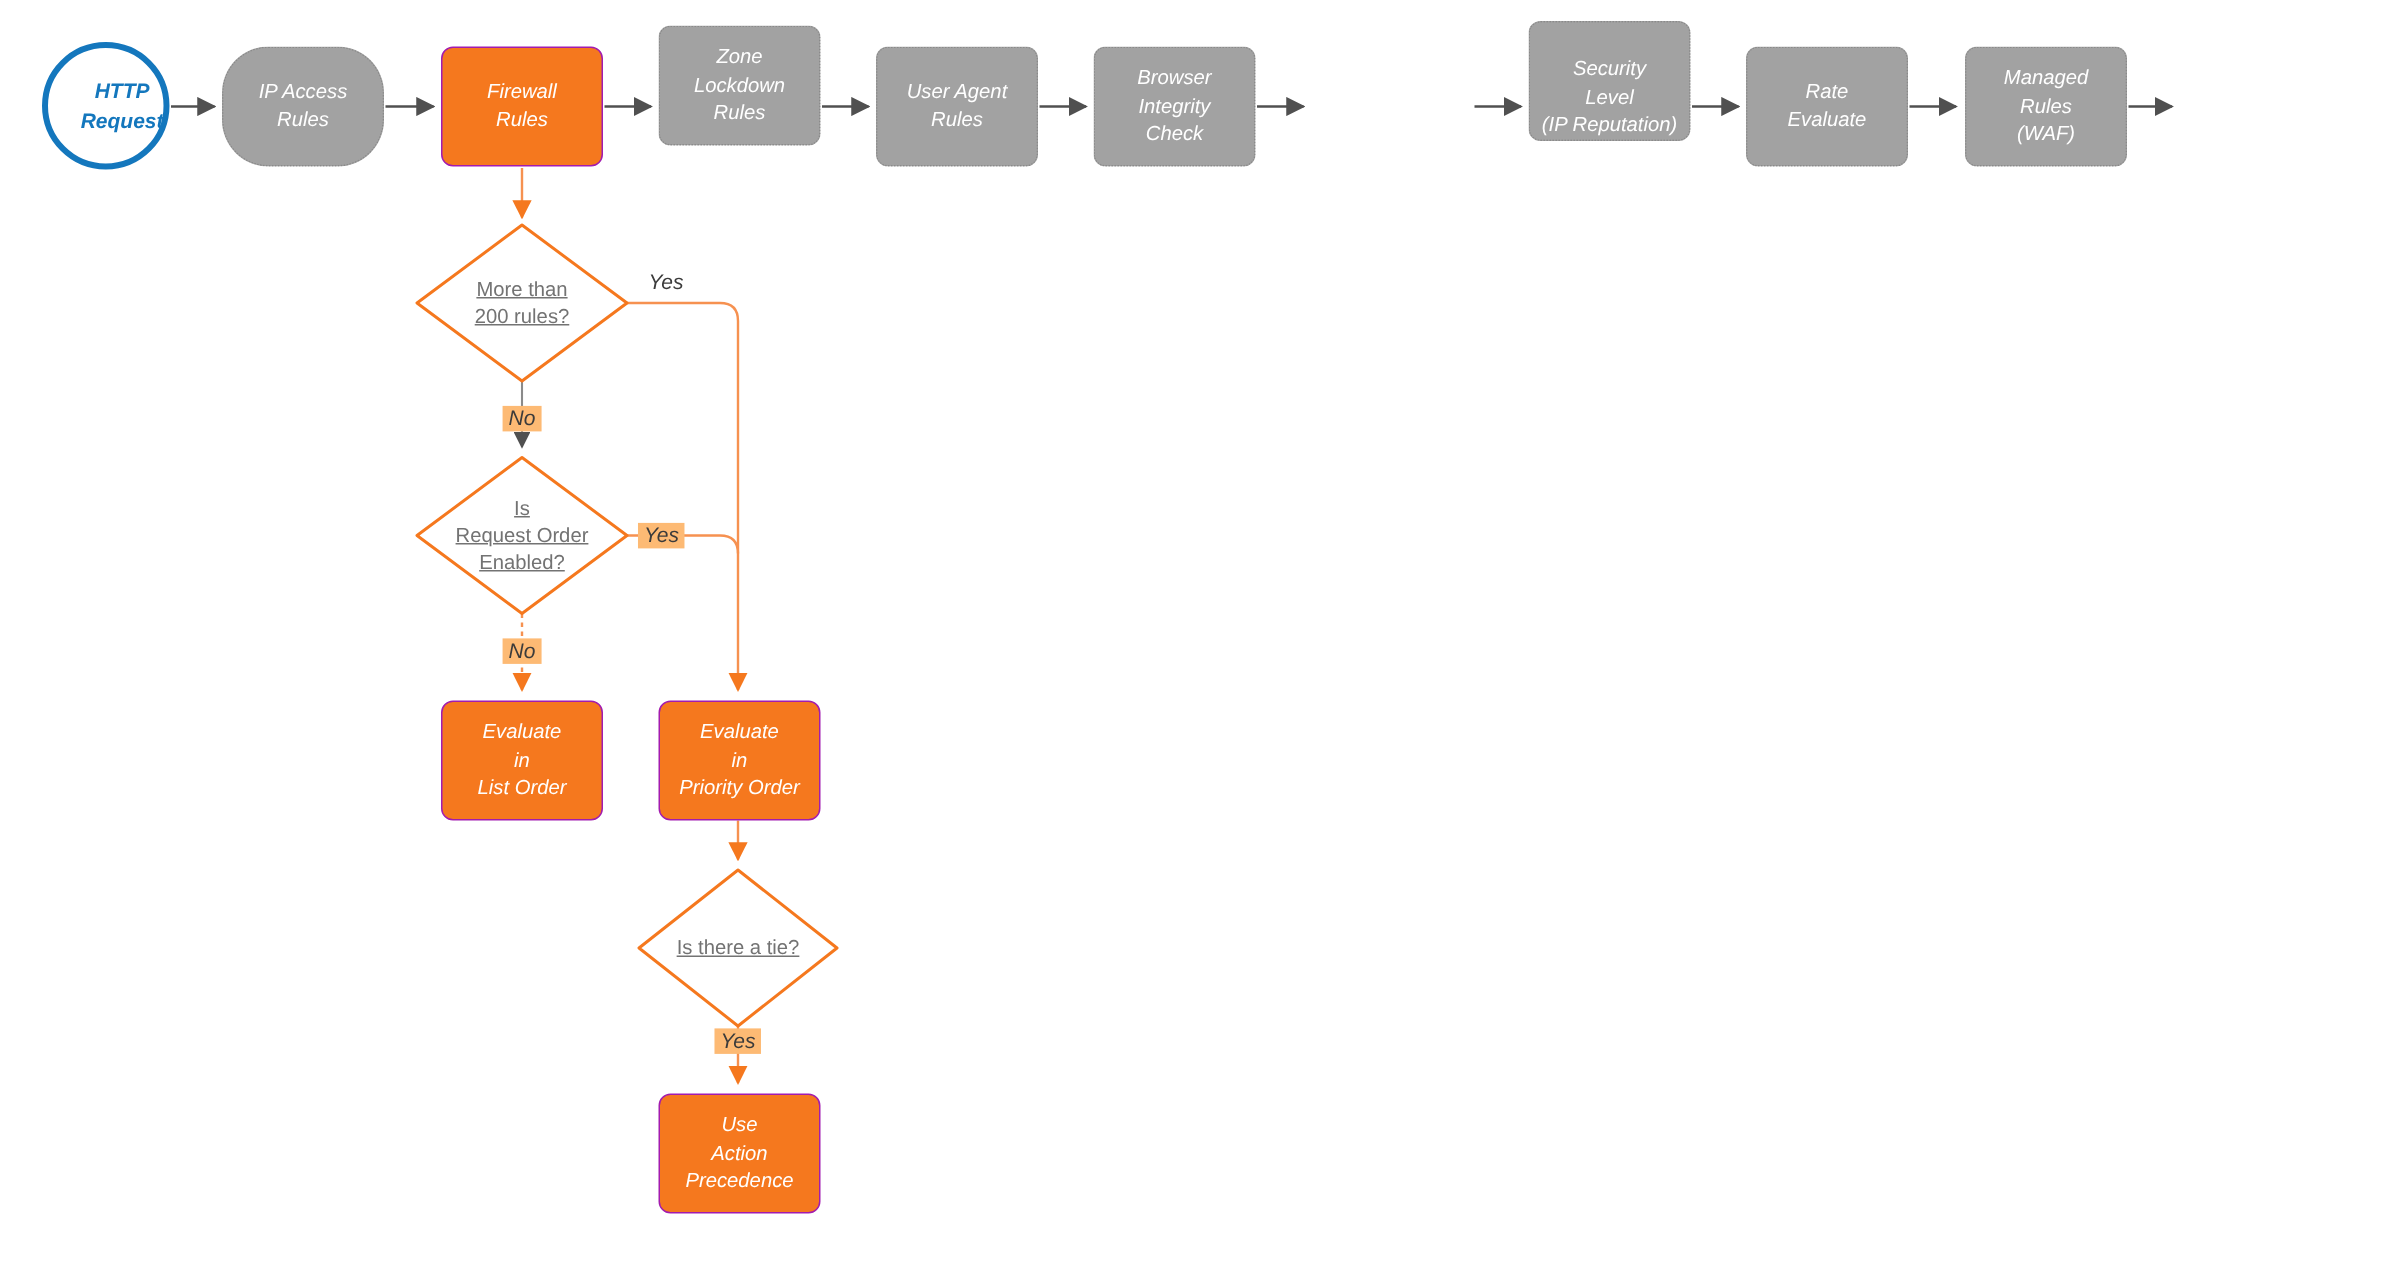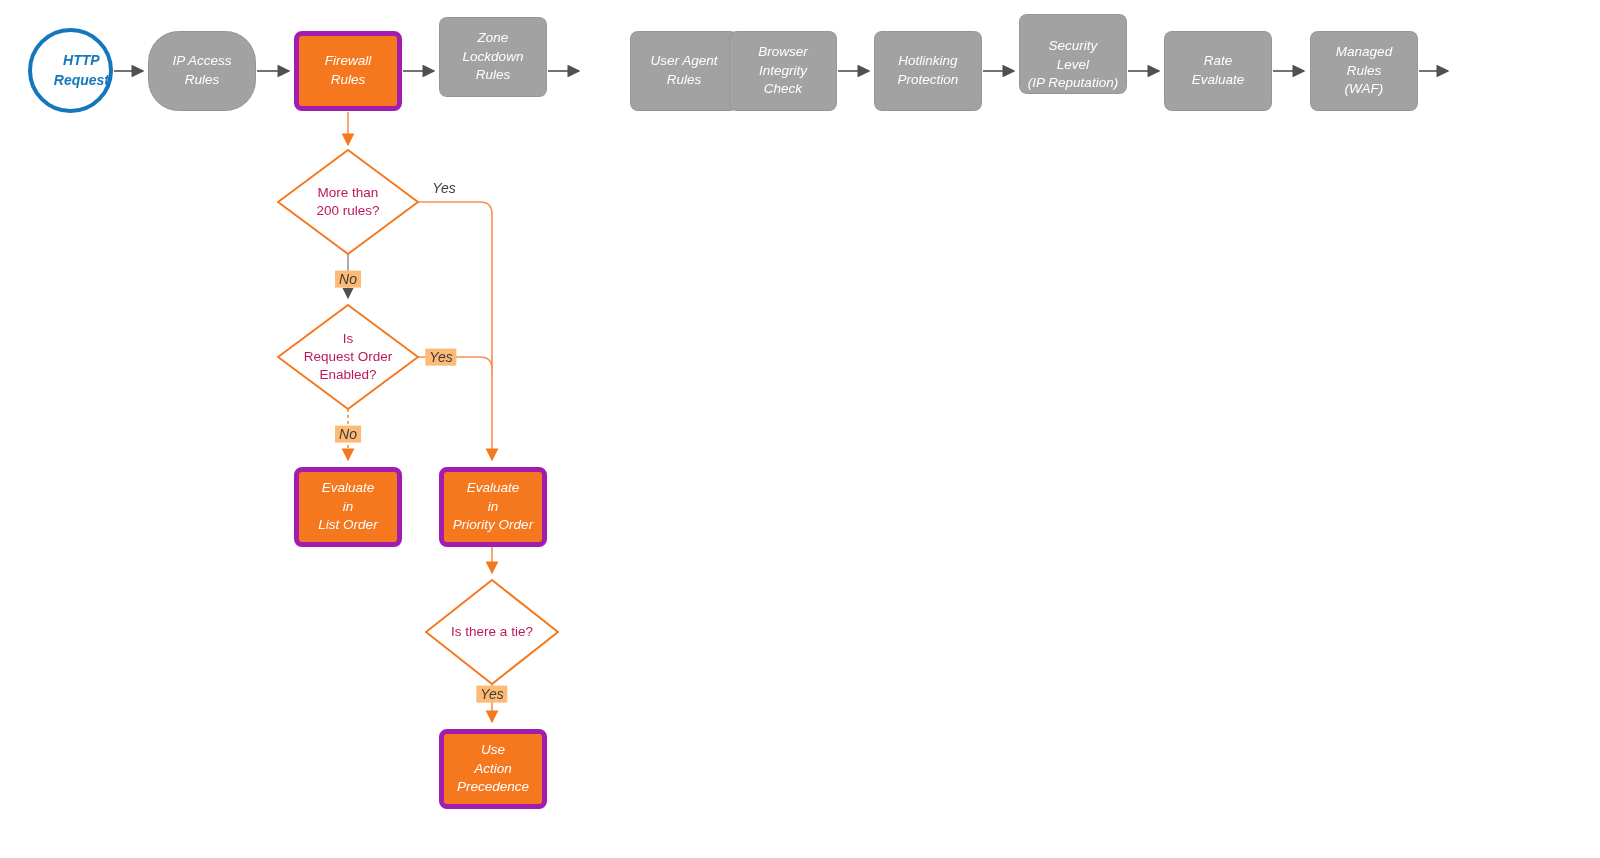--- a/index.html
+++ b/index.html
@@ -8,42 +8,42 @@
     font-family:"Liberation Sans",sans-serif;overflow:hidden;
   }
   svg.edges{position:absolute;left:0;top:0;width:1600px;height:858px;}
   .label{white-space:pre-line;font-size:13.5px;line-height:1.38;}
   .box{
     position:absolute;width:108px;height:80px;border-radius:8px;
     display:flex;align-items:center;justify-content:center;text-align:center;
     box-sizing:border-box;
   }
   .gray{background:#a2a2a2;border:1px dotted #8a8a8a;color:#ffffff;font-style:italic;}
-  .orange-fill{background:#f5781e;border:5px solid #a21caf;color:#ffffff;font-style:italic;}
+  .orange-fill{background:#f5781e;border:1px solid #a21caf;color:#ffffff;font-style:italic;}
   .circle{
     position:absolute;width:85px;height:85px;border-radius:50%;
     display:flex;align-items:center;justify-content:flex-end;text-align:center;
     font-weight:bold;font-style:italic;box-sizing:border-box;
   }
   .circle .label{font-size:14px;}
   .start{left:28px;top:28px;background:#ffffff;border:4px solid #1477bd;color:#1477bd;}
   .end{left:1453px;top:29px;background:#1477bd;color:#ffffff;}
   .diamond-text{
     position:absolute;display:flex;align-items:center;justify-content:center;
-    text-align:center;color:#be185d;
+    text-align:center;color:#737373;text-decoration:underline;
   }
   .diamond-text .label{font-size:13.5px;line-height:1.32;}
   .edge-label{
     position:absolute;transform:translate(-50%,-50%);
     font-style:italic;color:#3b3b3b;font-size:14px;
     background:#fdba74;padding:0 4px;line-height:1.2;
   }
   
   .b0{left:148px;top:31px;border-radius:31px;} .b1{left:294px;top:31px;} .b2{left:439px;top:17px;}
-  .b3{left:584px;top:31px;margin-left:46px;} .b4{left:729px;top:31px;} .b5{left:874px;top:31px;}
+  .b3{left:584px;top:31px;} .b4{left:729px;top:31px;} .b5{left:874px;top:31px;}
   .b6{left:1019px;top:14px;align-items:flex-end;} .b7{left:1164px;top:31px;} .b8{left:1310px;top:31px;}
   
   .a0{left:294px;top:467px;} .a1{left:439px;top:467px;} .a2{left:439px;top:729px;}
   
   .d0{left:278px;top:150px;width:140px;height:104px;}
   .d1{left:278px;top:305px;width:140px;height:104px;}
   .d2{left:426px;top:580px;width:132px;height:104px;}
 </style>
 </head>
 <body>
@@ -108,24 +108,20 @@
   </div>
   <div class="box gray b3">
     <span class="label">User Agent
 Rules</span>
   </div>
   <div class="box gray b4">
     <span class="label">Browser
 Integrity
 Check</span>
   </div>
-  <div class="box gray b5">
-    <span class="label">Hotlinking
-Protection</span>
-  </div>
   <div class="box gray b6">
     <span class="label">Security
 Level
 (IP Reputation)</span>
   </div>
   <div class="box gray b7">
     <span class="label">Rate
 Evaluate</span>
   </div>
   <div class="box gray b8">

